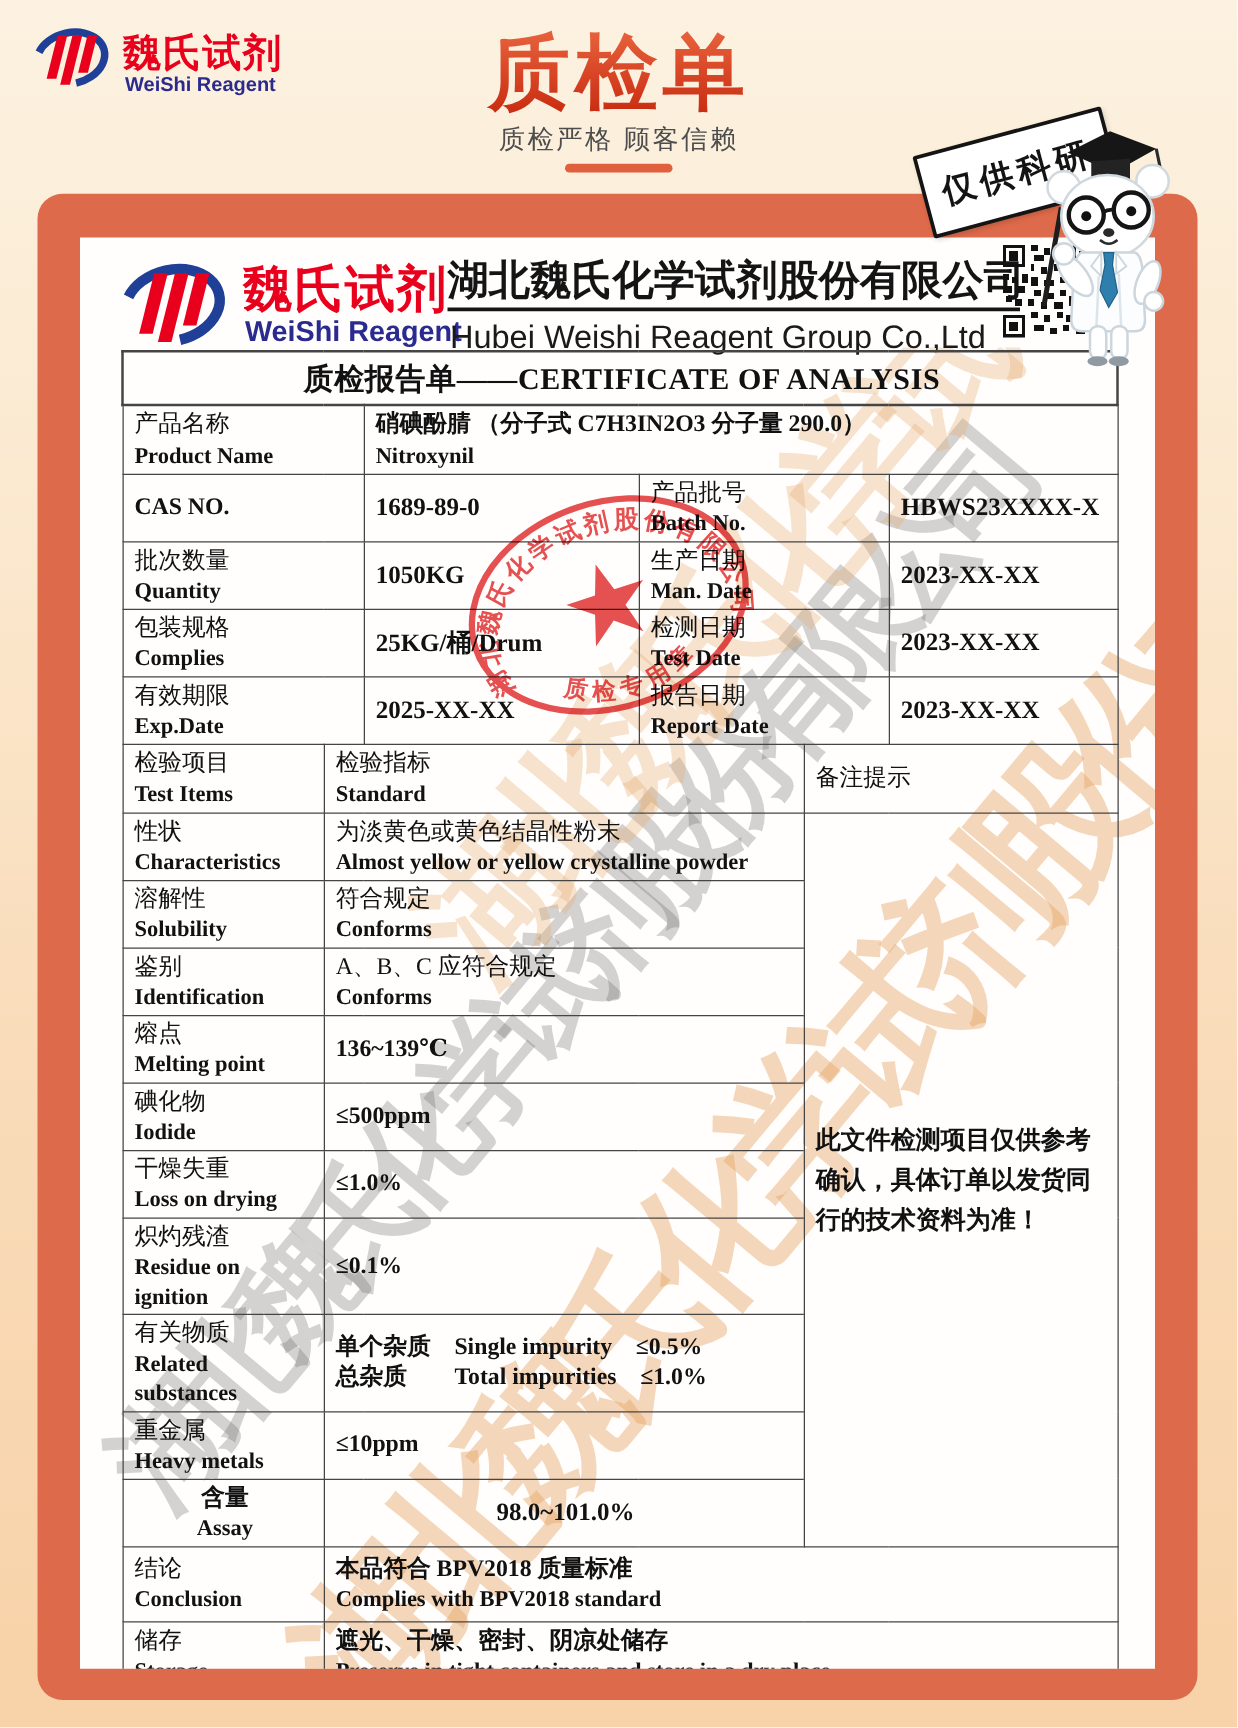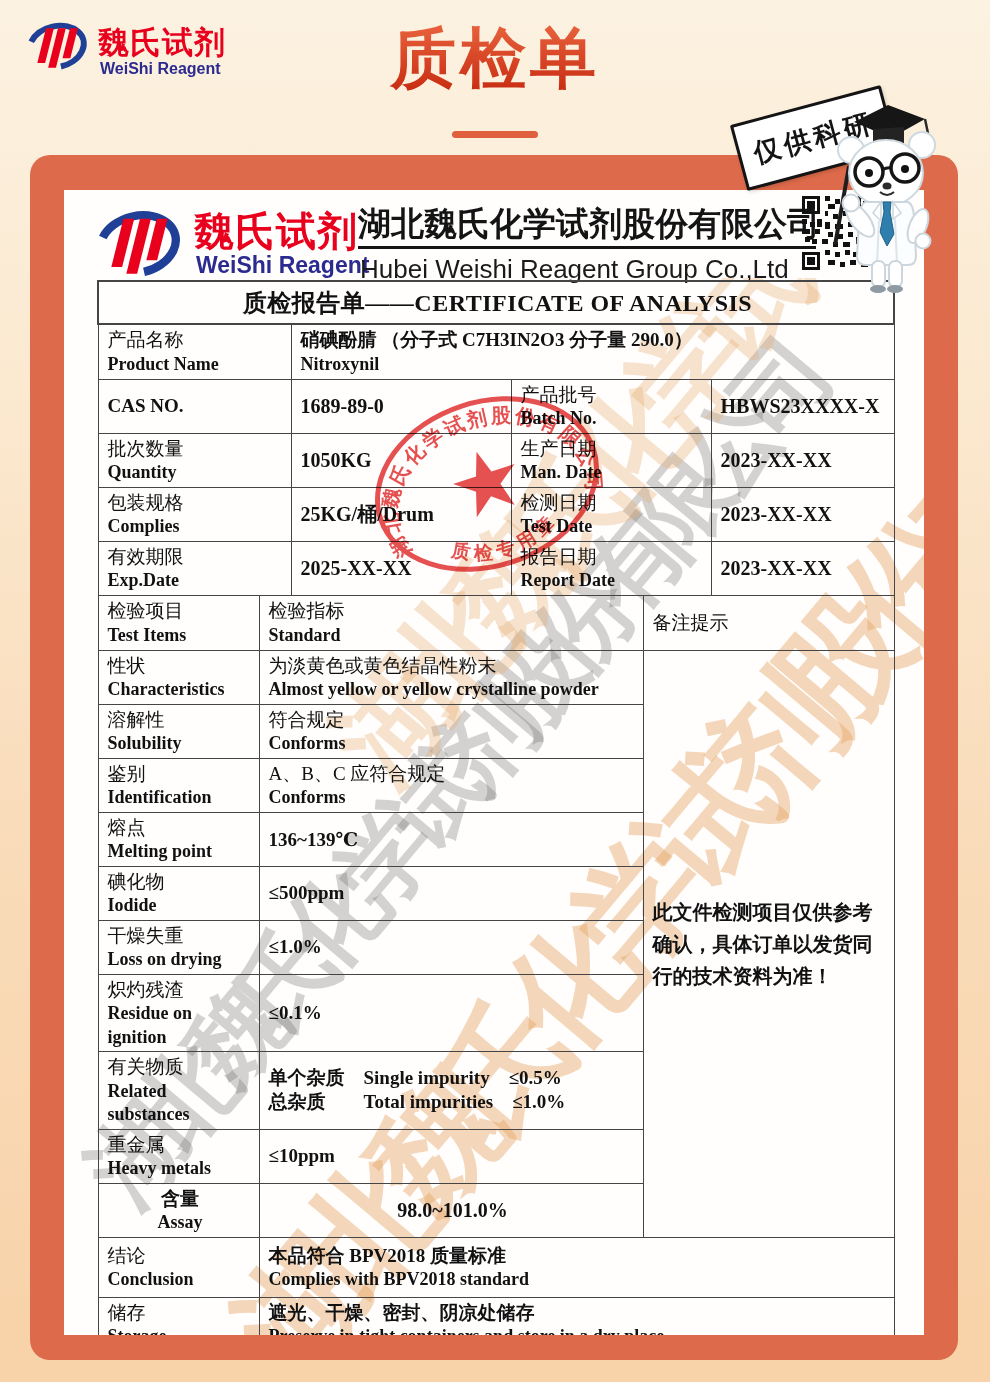--- a/index.html
+++ b/index.html
@@ -72,20 +72,21 @@
       <g fill="#e8001c" transform="skewX(-14) translate(16,0)">
         <rect x="30" y="24" width="13" height="58"></rect>
         <rect x="50" y="24" width="13" height="66"></rect>
         <rect x="70" y="24" width="13" height="50"></rect>
       </g>
     </svg>
     <div class="brand-cn">魏氏试剂</div>
     <div class="brand-en">WeiShi Reagent</div>
   </div>
   <div class="page-title">质检单</div>
+  <div class="page-slogan">质检严格 顾客信赖</div>
   <div class="page-divider"></div>
 
   <div class="card-frame">
     <div class="card">
 
       <div class="wm-layer">
         <span class="wm wm1">湖北魏氏化学试剂股份有限公司</span>
         <span class="wm wm2">湖北魏氏化学试剂股份有限公司</span>
         <span class="wm wm3">湖北魏氏化学试剂股份有限公司</span>
       </div>

